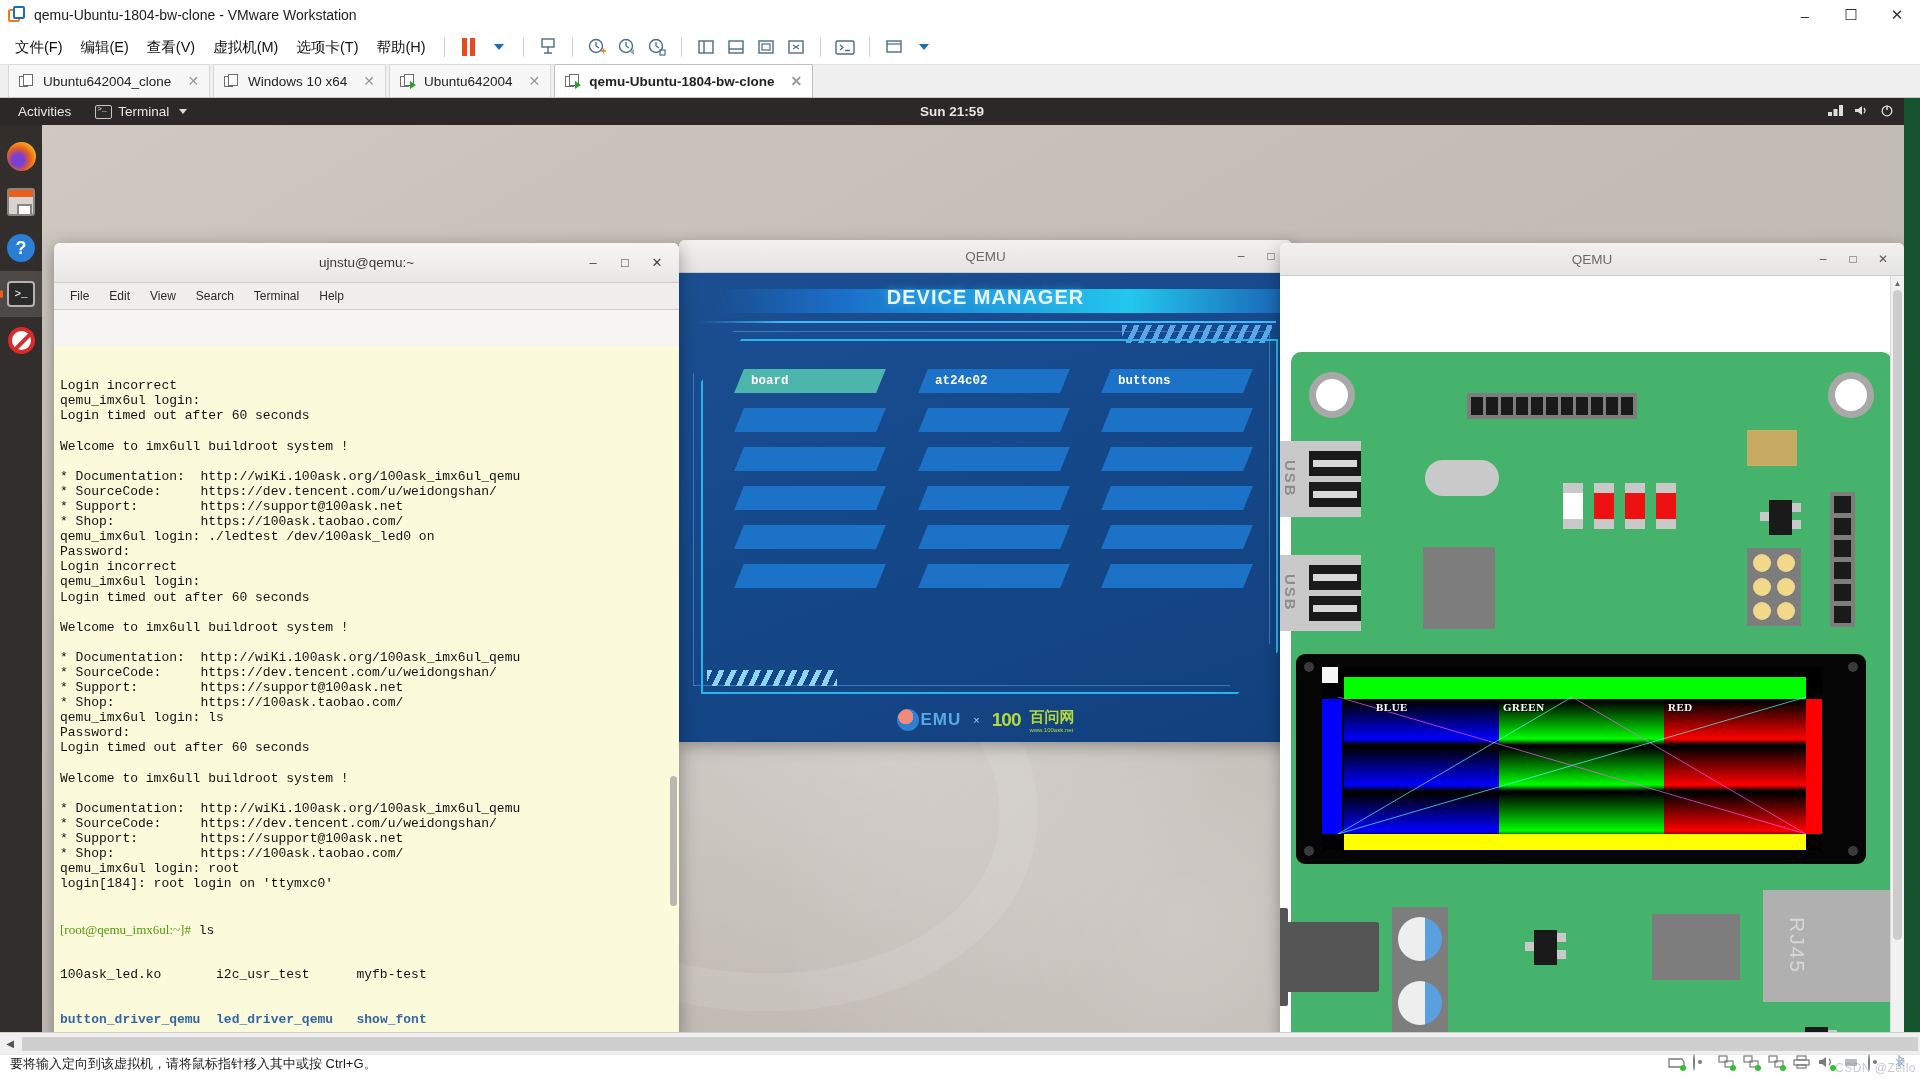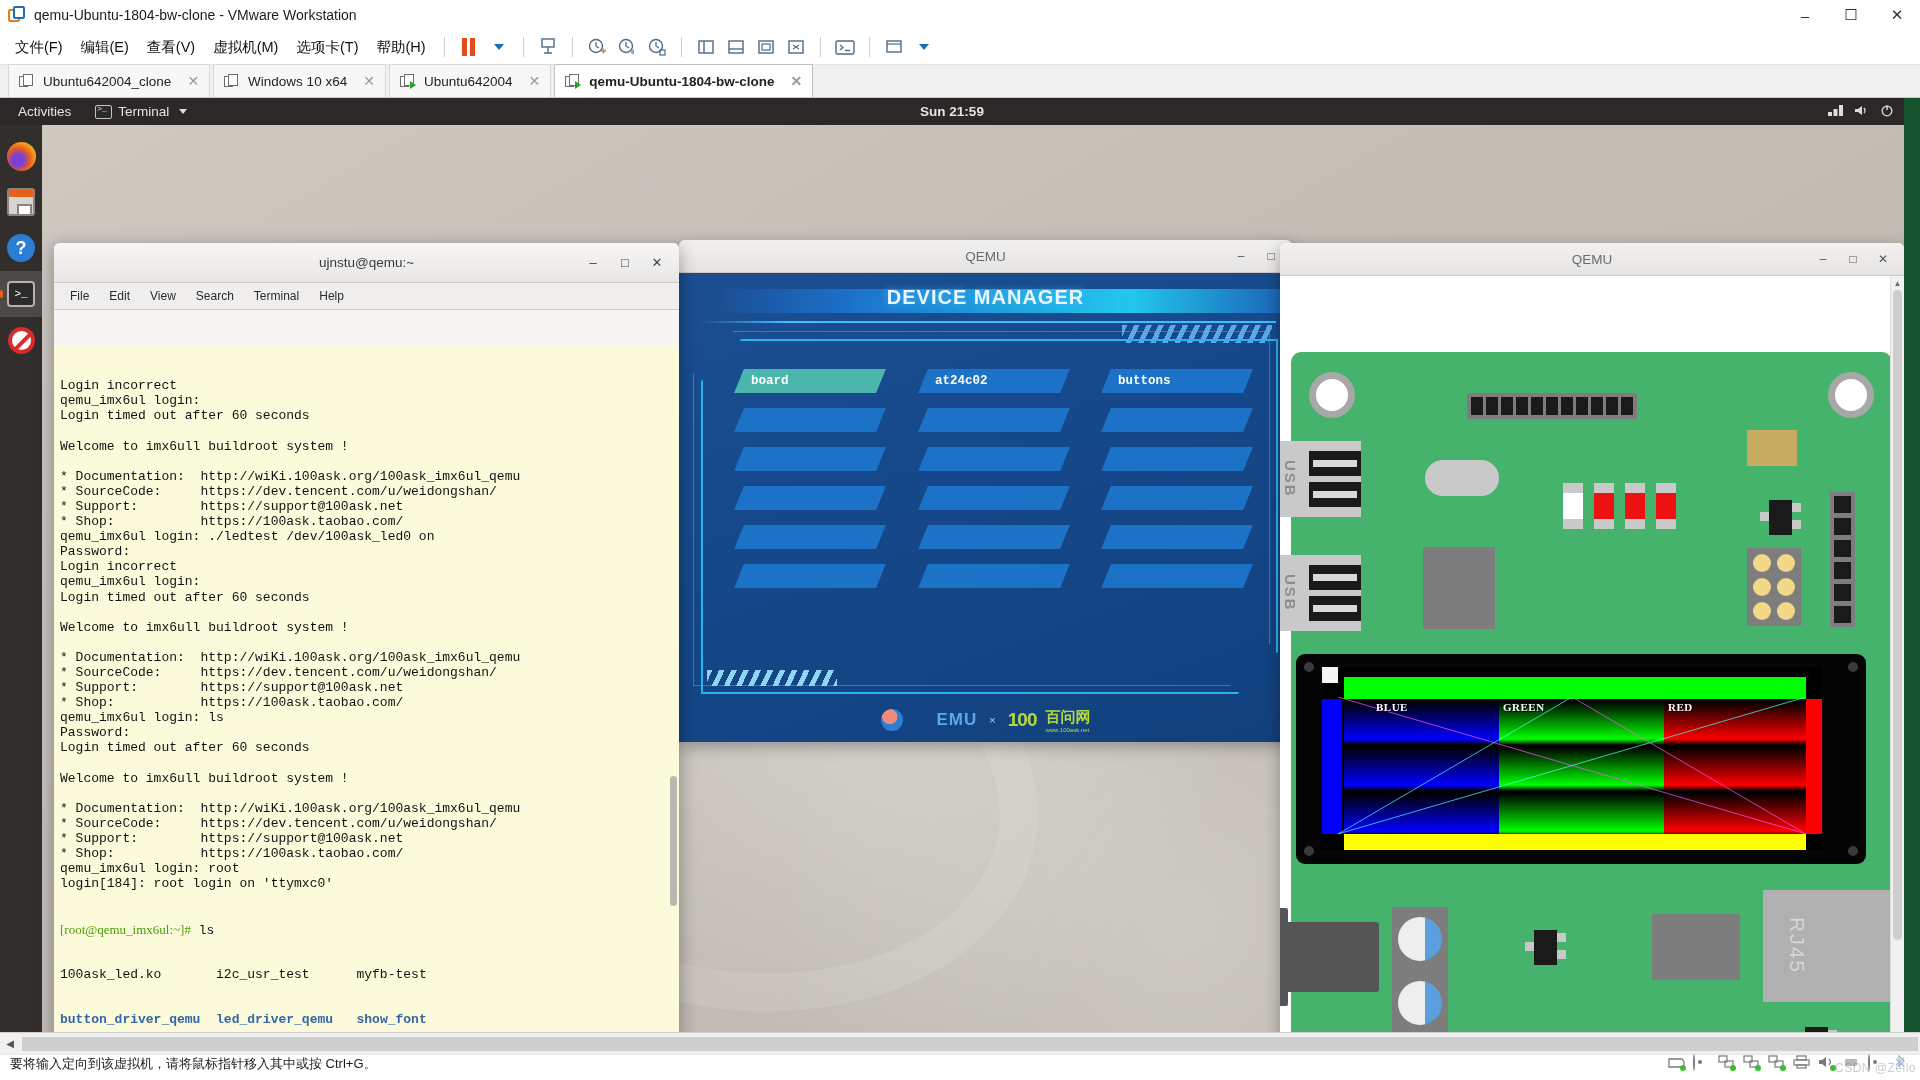--- a/index.html
+++ b/index.html
@@ -243,21 +243,21 @@
     transform: skewX(22deg); color: #ffffff; font-size: 12.5px;
     font-family: "Liberation Mono", monospace; padding-left: 12px; font-weight: bold;
   }
   .dm-footer {
     position: absolute; left: 0; right: 0; bottom: 6px; height: 32px;
     display: flex; align-items: center; justify-content: center; gap: 9px;
   }
   .qemu-logo { display: flex; align-items: center; gap: 2px; }
   .qemu-bird { width: 22px; height: 22px; border-radius: 50%;
      background: radial-gradient(circle at 40% 35%, #f08a7a 0 38%, #2d7fd4 40% 100%); }
-  .qemu-word { color: #5aa9e8; font-size: 17px; font-weight: bold; letter-spacing: 1px; padding-left: 32px; }
+  .qemu-word { color: #5aa9e8; font-size: 17px; font-weight: bold; letter-spacing: 1px; }
   .fx { color: #b8cde0; font-size: 11px; margin: 0 3px; }
   .ask-num { color: #b4d93a; font-size: 19px; font-weight: bold; letter-spacing: -1px; }
   .ask-cn { color: #b4d93a; font-size: 15px; font-weight: bold; }
   .ask-url { color: #b4d93a; font-size: 6px; display: block; line-height: 6px; }
 
   
   .qemu2 {
     position: absolute; left: 1280px; top: 145px; width: 624px; height: 890px;
     z-index: 55; box-shadow: 0 4px 16px rgba(0,0,0,0.3);
     display: flex; flex-direction: column; background: #ffffff;

